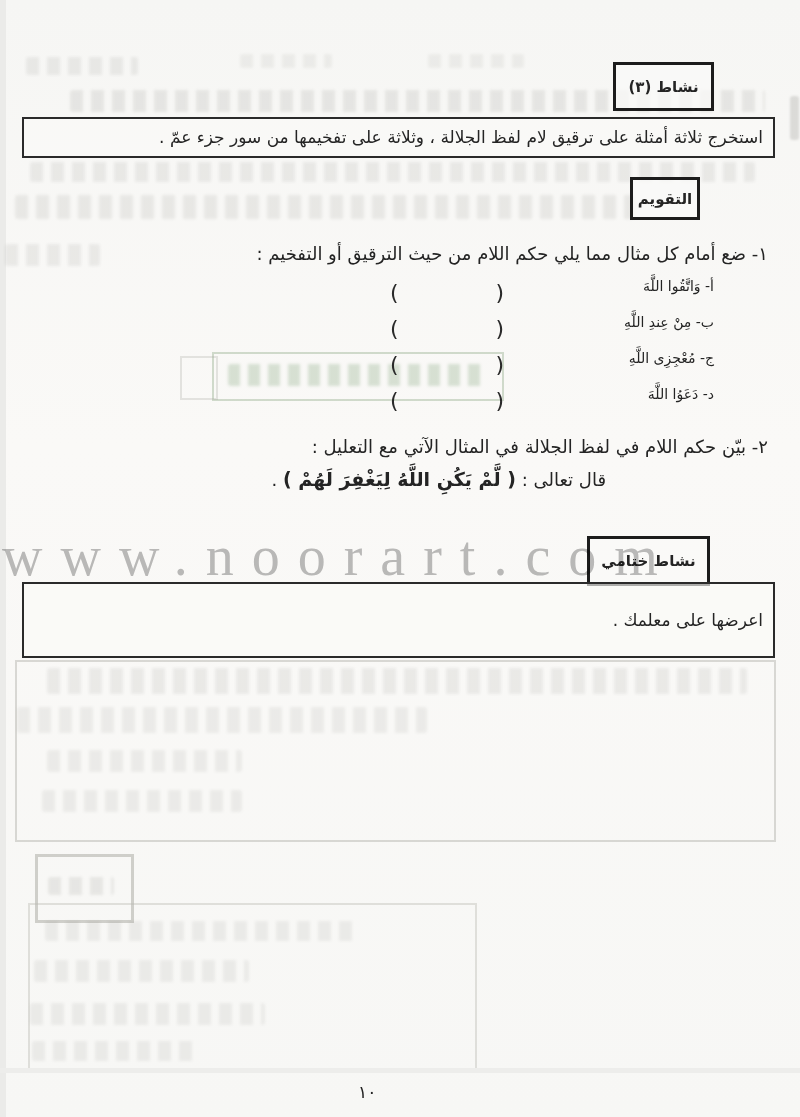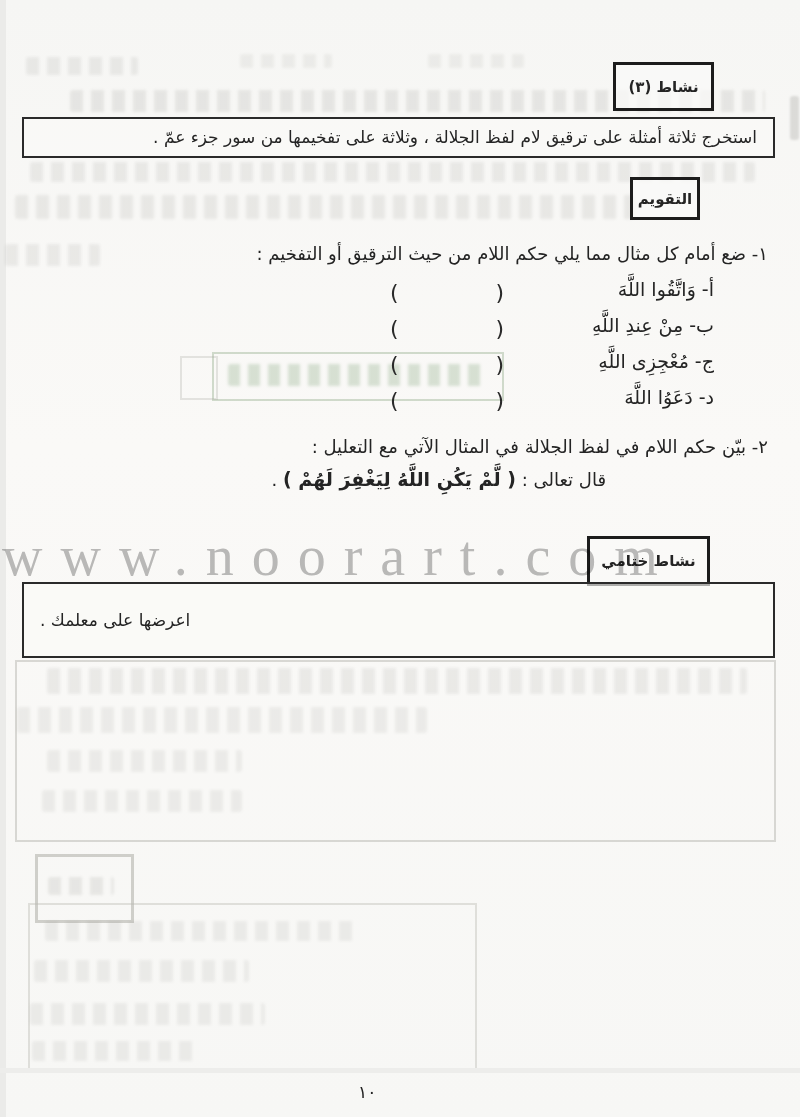--- a/index.html
+++ b/index.html
@@ -33,25 +33,25 @@
     position:absolute;border:3px solid #1c1c1c;z-index:3;
     display:flex;align-items:center;justify-content:center;
     background:rgba(250,250,248,.75);
     font-weight:bold;font-size:15px;direction:rtl;
   }
   .inst-box{
     position:absolute;border:2px solid #2a2a2a;z-index:3;
     background:rgba(250,250,248,.65);
     direction:rtl;font-size:17px;line-height:1.55;
     display:flex;flex-direction:column;justify-content:center;
-    padding:2px 16px;box-sizing:border-box;
+    padding:2px 10px;box-sizing:border-box;
   }
   .rtl-line{position:absolute;direction:rtl;white-space:nowrap;z-index:2;}
   .q-prompt{font-size:18px;}
-  .example-label{font-size:19px;}
+  .example-label{font-size:14px;}
   .parens{
     position:absolute;left:390px;width:114px;z-index:2;
     display:flex;justify-content:space-between;
     font-size:22px;color:#2a2a2a;
   }
   .verse{font-size:18px;}
   .verse b{font-size:19px;}
   .pagenum{position:absolute;left:358px;top:1082px;font-size:17px;z-index:2;}
 </style>
 </head>
@@ -134,16 +134,16 @@
 <div class="rtl-line q-prompt" style="right:32px;top:436px;">٢- بيّن حكم اللام في لفظ الجلالة في المثال الآتي مع التعليل :</div>
 <div class="rtl-line verse" style="right:194px;top:468px;text-align:right;">
   <span>قال تعالى : </span><b>( لَّمْ يَكُنِ اللَّهُ لِيَغْفِرَ لَهُمْ )</b><span> .</span>
 </div>
 
 <div class="hdr-box" style="left:587px;top:536px;width:117px;height:44px;">
   <span>نشاط ختامي</span>
 </div>
 
 <div class="inst-box" style="left:22px;top:582px;width:753px;height:76px;line-height:34px;">
-  <div style="text-align:left;">اعرضها على معلمك .</div>
+  <div style="text-align:right;">اعرضها على معلمك .</div>
 </div>
 
 <div class="pagenum">١٠</div>
 
 </body></html>

